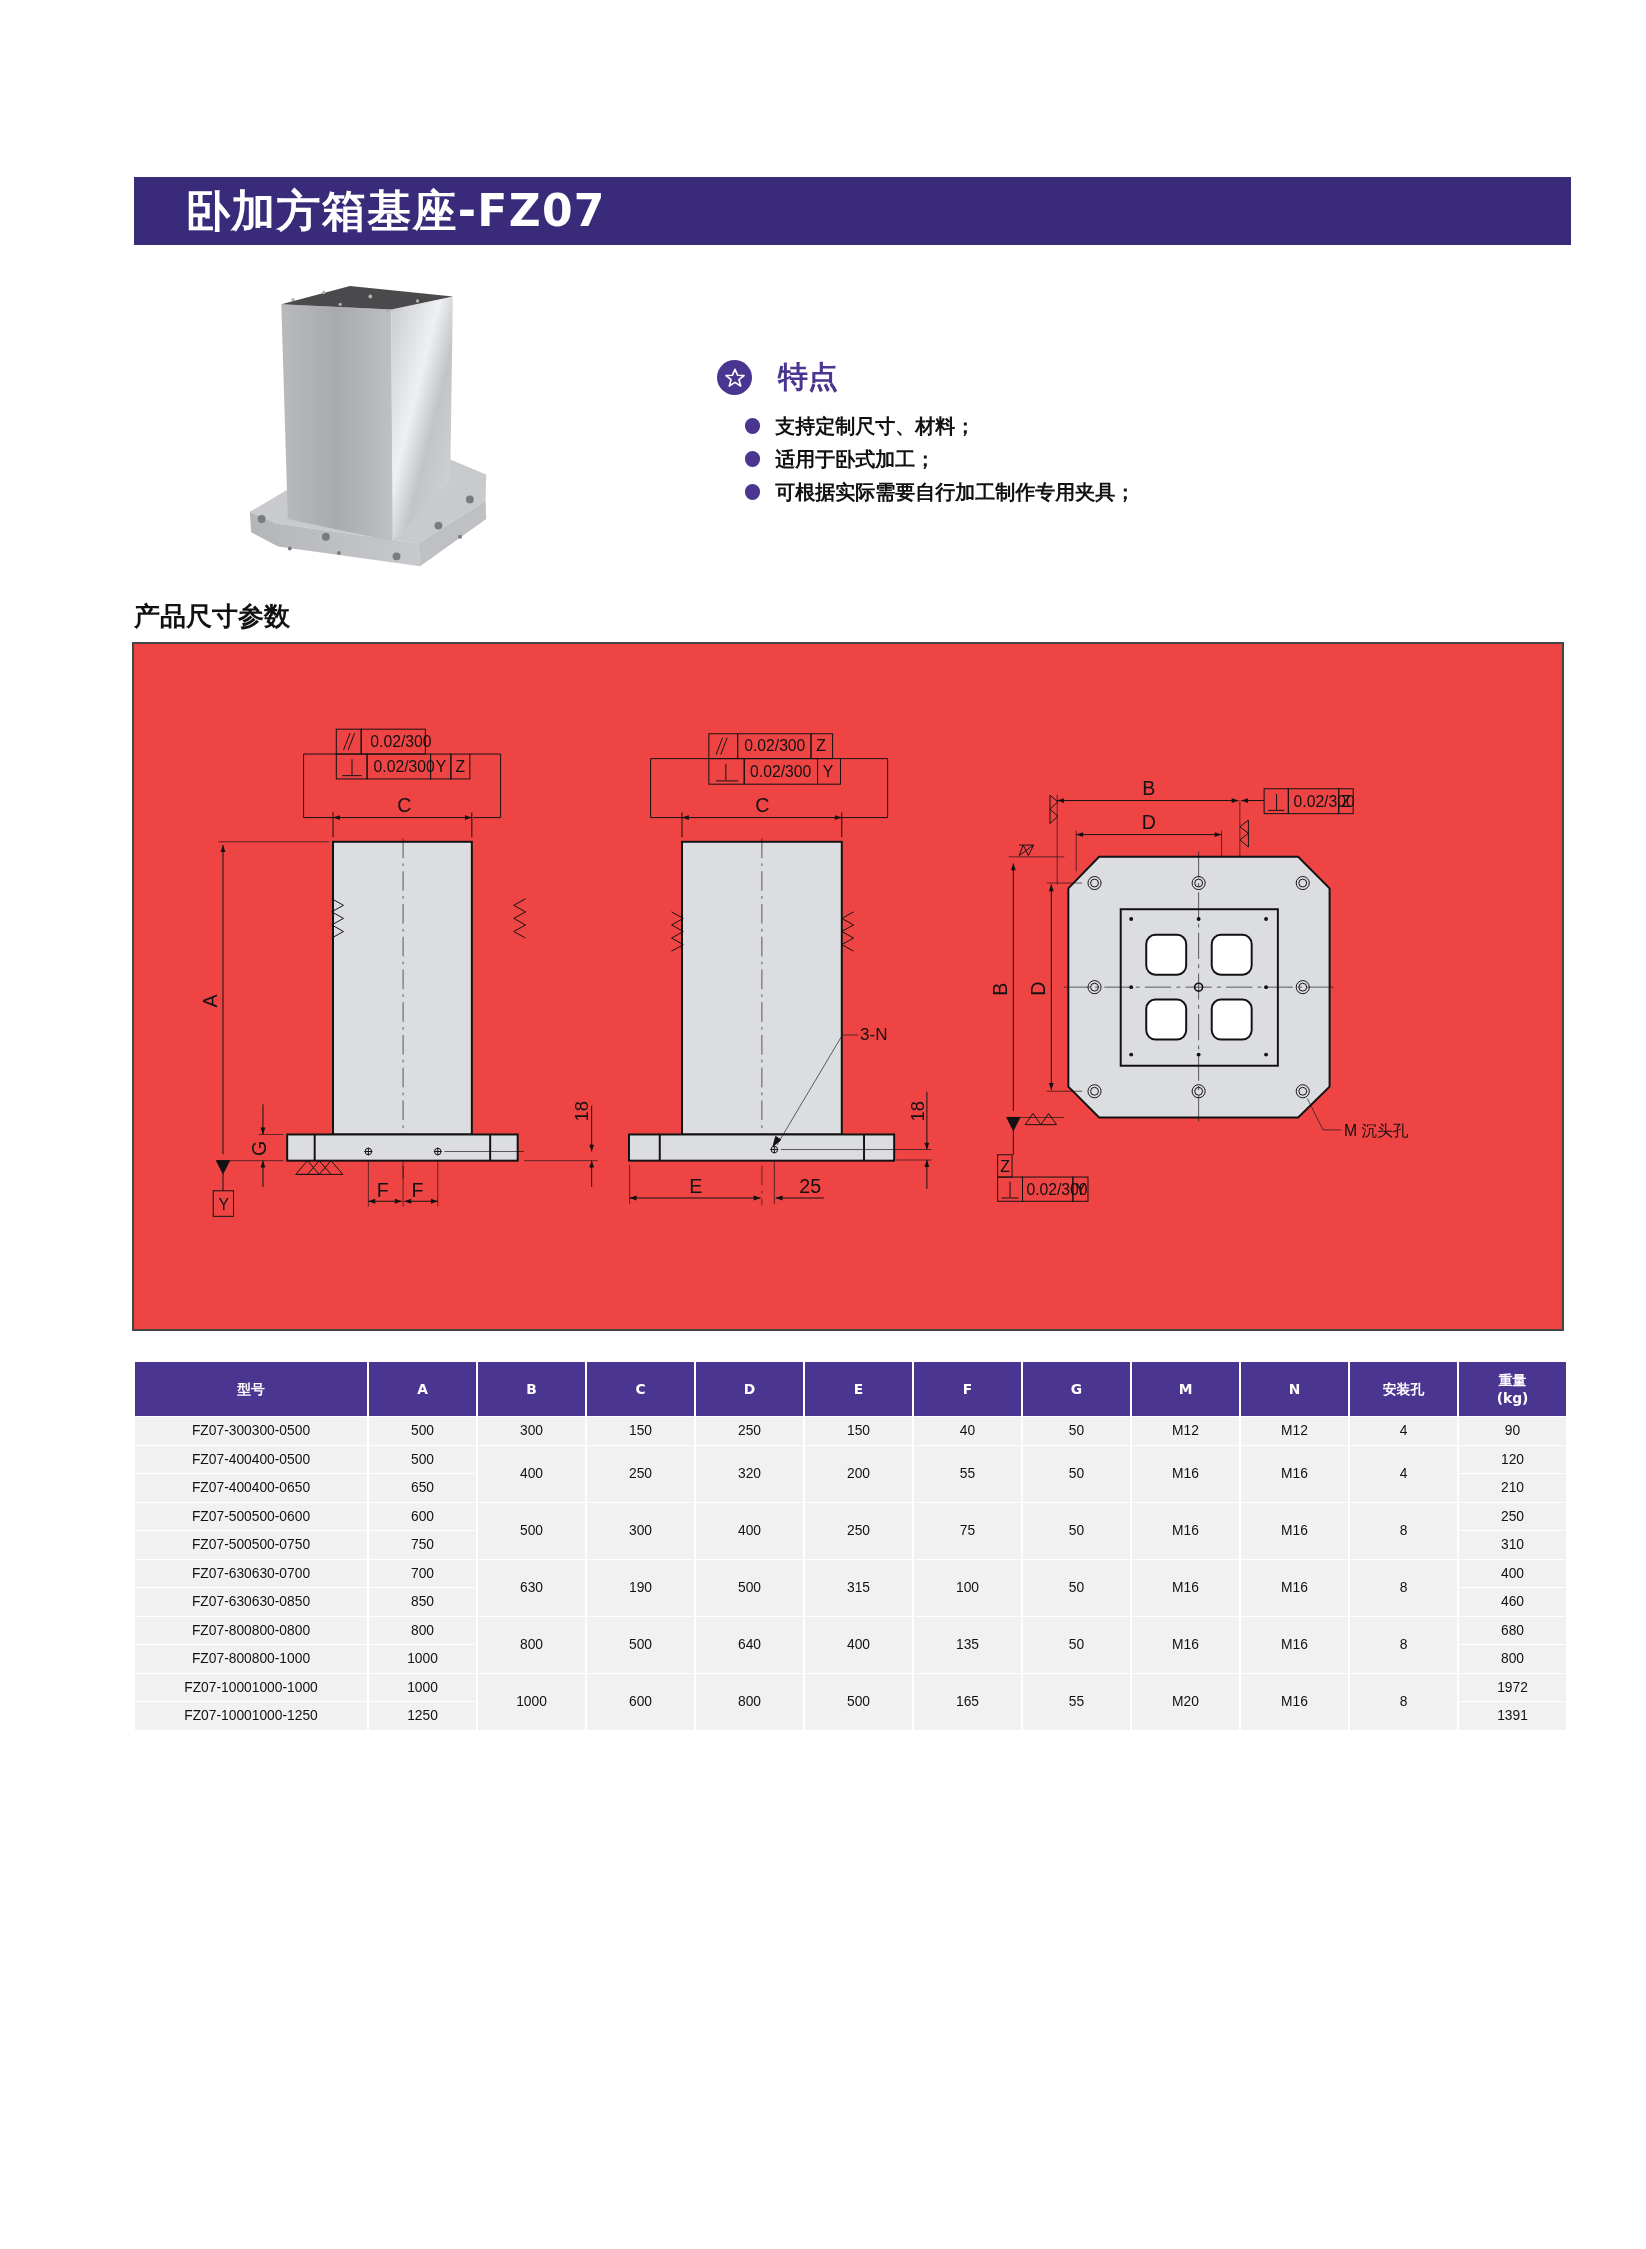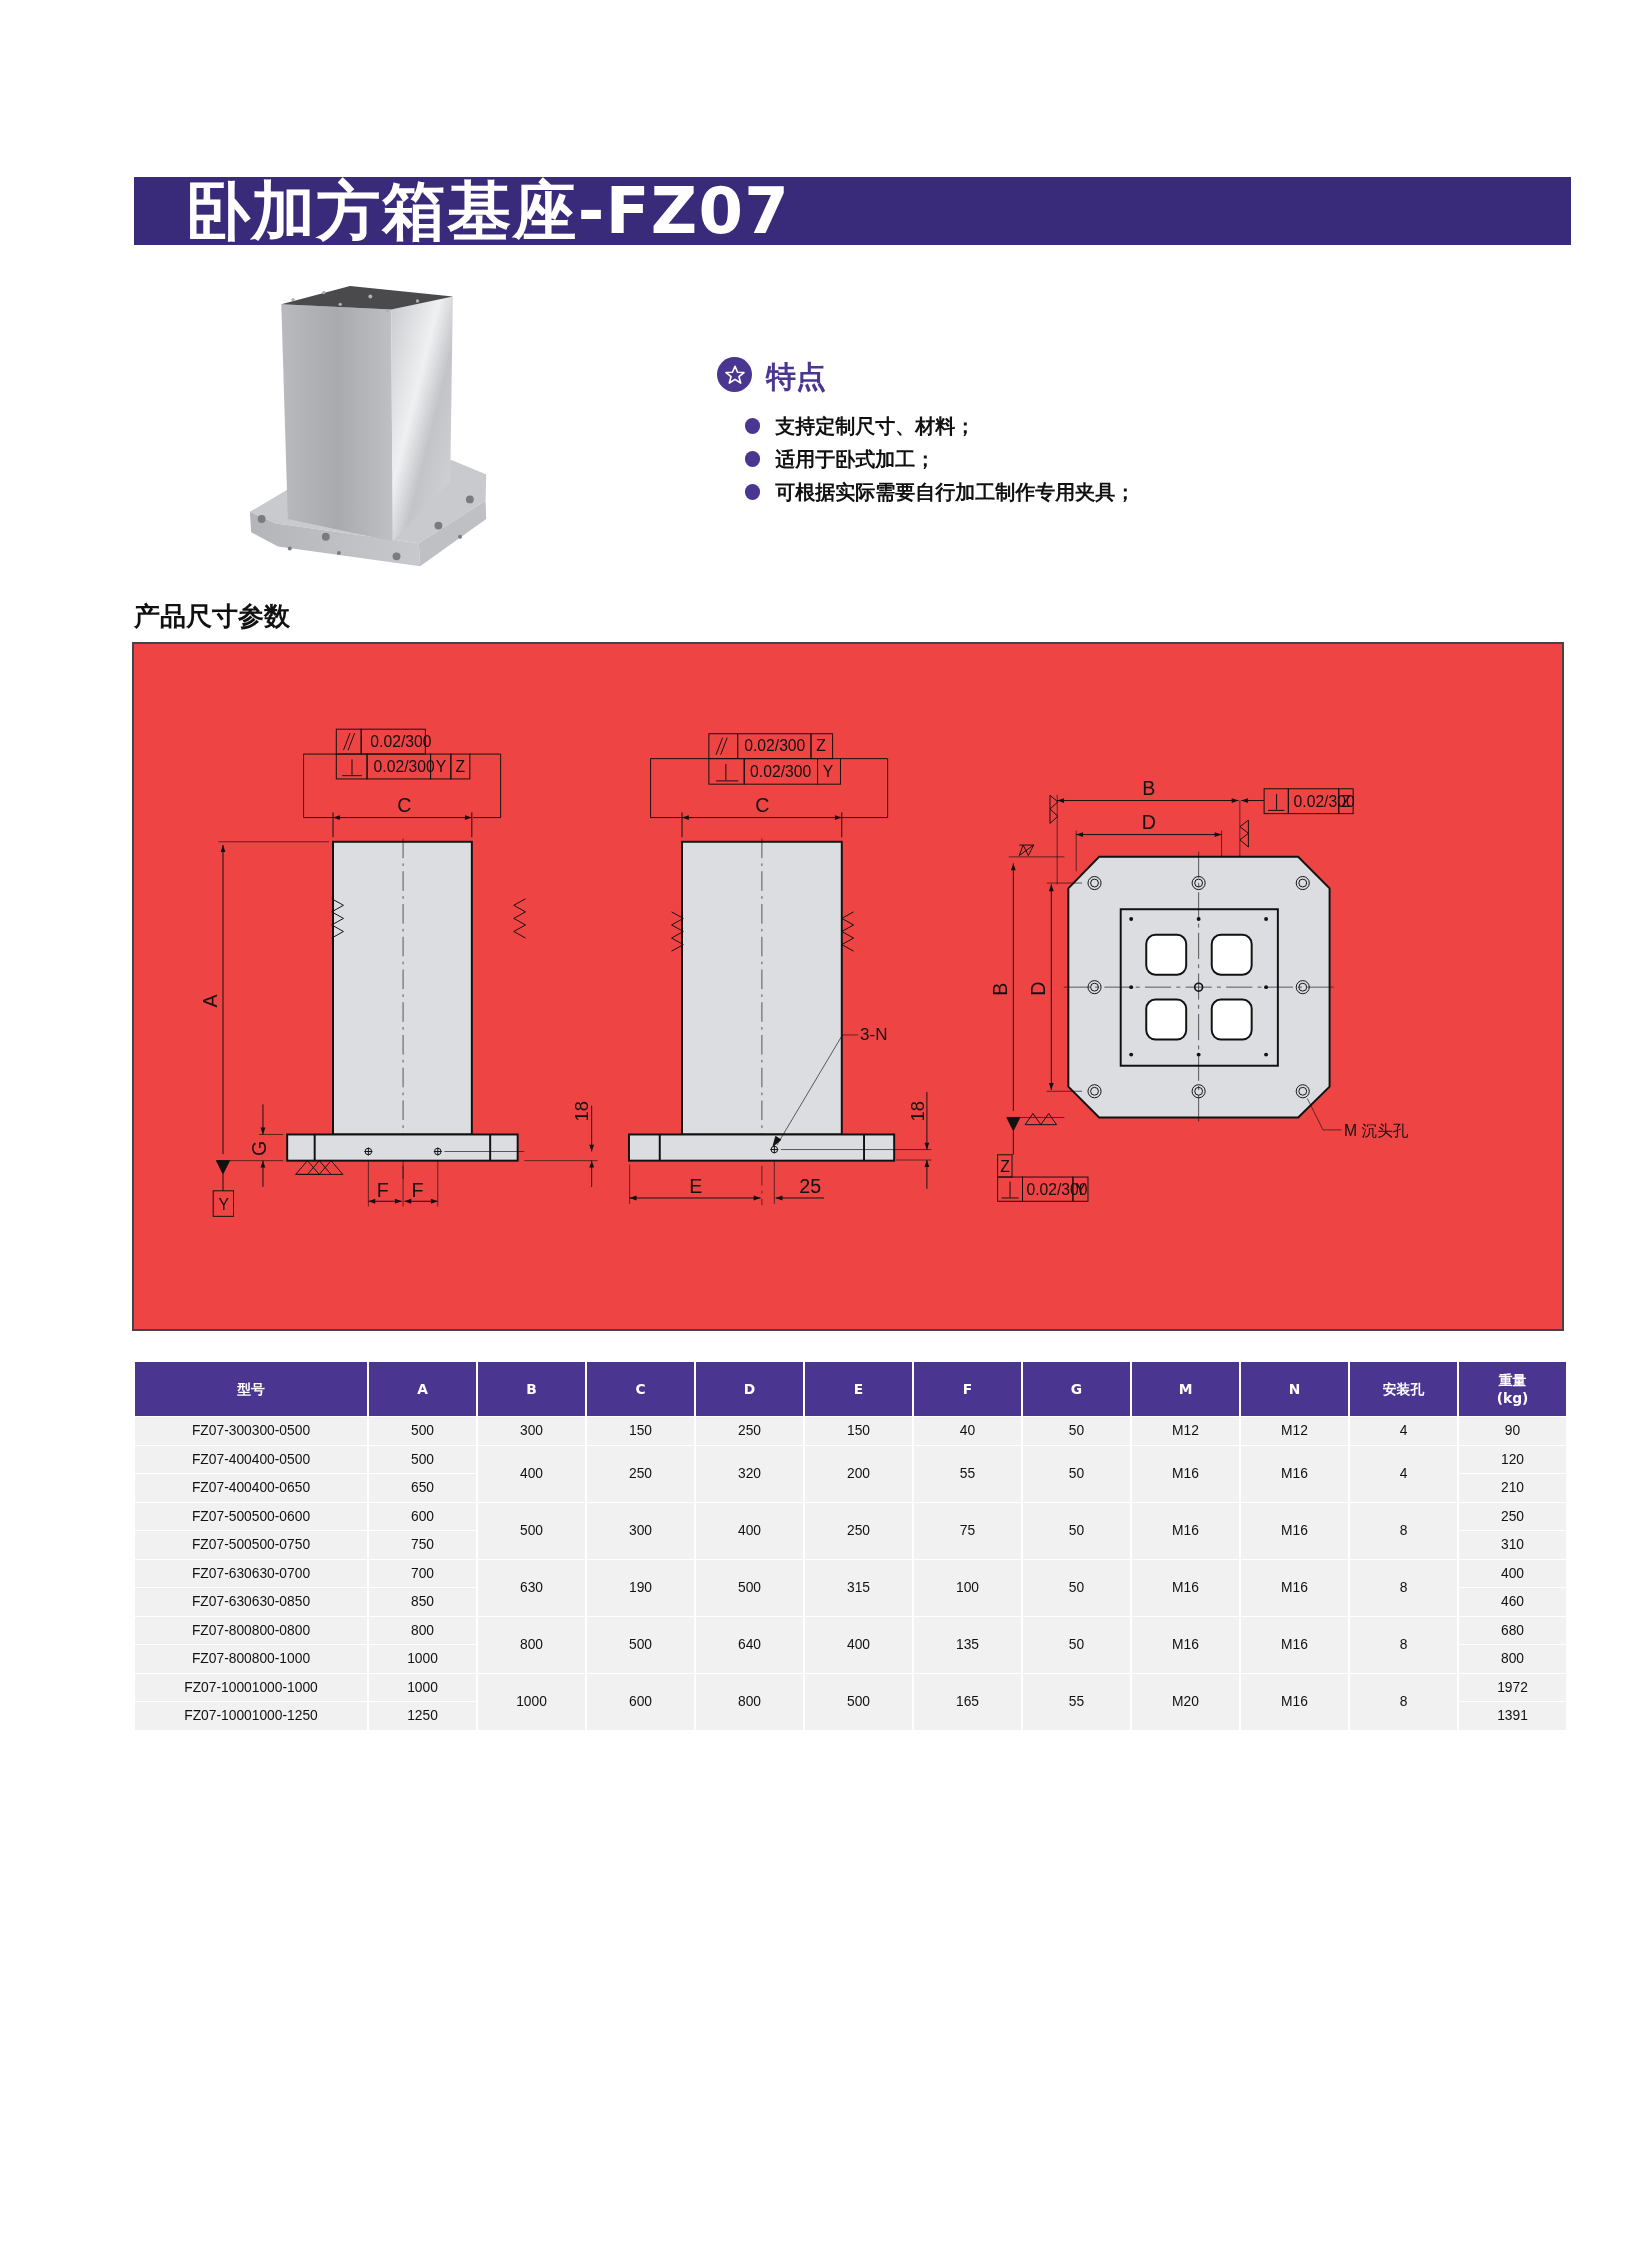--- a/index.html
+++ b/index.html
@@ -1,24 +1,24 @@
 <!DOCTYPE html>
 <html style="font-size:10.5px"><head>
 <meta charset="utf-8">
 <style>
   html, body { margin:0; padding:0; background:#ffffff; }
   body { width:1647px; height:2250px; position:relative; overflow:hidden;
          font-family:"DejaVu Sans", "Liberation Sans", sans-serif; color:#1a1a1a; }
   .title-bar { position:absolute; left:134px; top:177px; width:1437px; height:68px;
                background:#3a2a7a; }
-  .title-text { position:absolute; left:52px; top:5.2px; font-size:64px; font-weight:bold;
+  .title-text { position:absolute; left:52px; top:5.2px; font-size:44px; font-weight:bold;
                 color:#ffffff; letter-spacing:1.3px; line-height:58px; }
   .product-photo { position:absolute; left:242px; top:278px; width:275px; height:321px; }
   .features { position:absolute; left:717px; top:357px; }
-  .feat-head { display:flex; align-items:flex-start; gap:14px; margin-bottom:11.8px; }
+  .feat-head { display:flex; align-items:center; gap:26px; margin-bottom:11.8px; }
   .star-badge { width:35px; height:35px; border-radius:50%; background:#4a3590;
                 display:flex; align-items:center; justify-content:center; }
   .feat-title { font-size:30px; font-weight:bold; color:#4a3590; }
   .feat-list { list-style:none; margin:0; padding:0 0 0 27.5px; }
   .feat-item { display:flex; align-items:center; gap:15px; font-size:20px; font-weight:bold;
                color:#111; height:33px; }
   .bullet { width:15.7px; height:15.7px; border-radius:50%; background:#4a3590; flex:none; }
   .section-title { position:absolute; left:134px; top:599px; font-size:26px; font-weight:bold; color:#111; }
   .drawing-frame { position:absolute; left:132px; top:642px; width:1432px; height:689px;
                    border:2px solid #444; box-sizing:border-box; background:#ef4444; }

